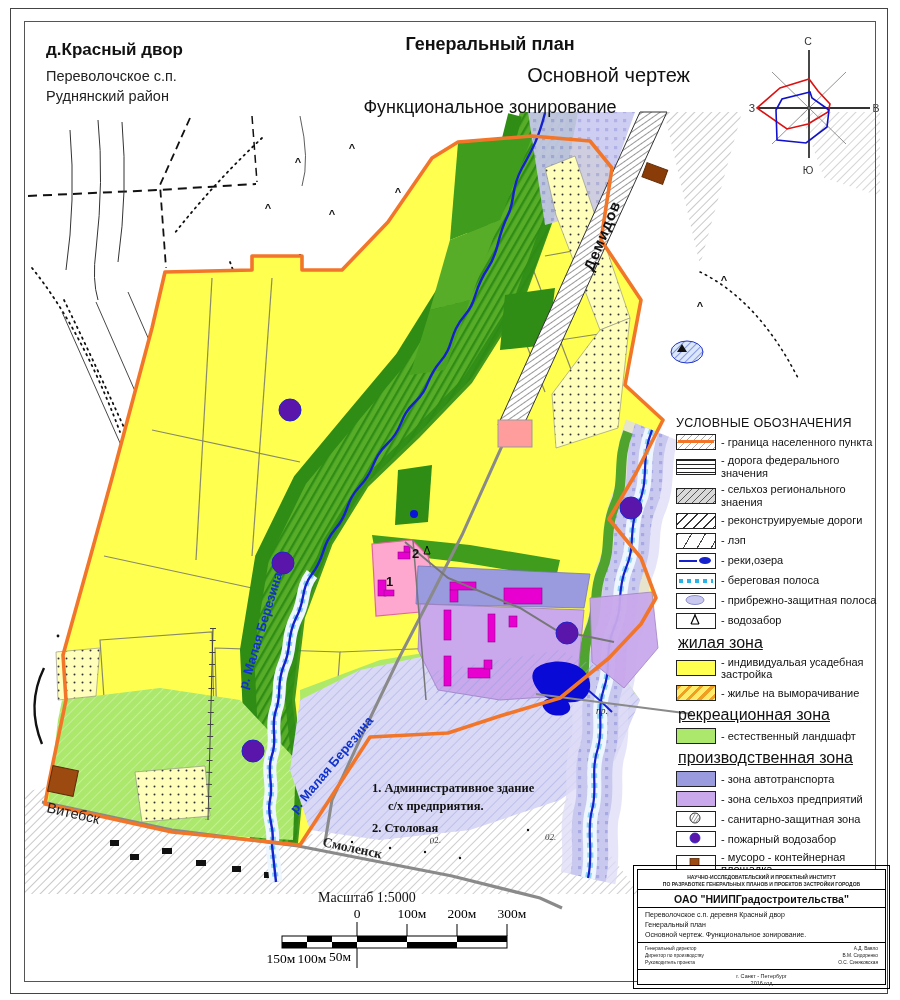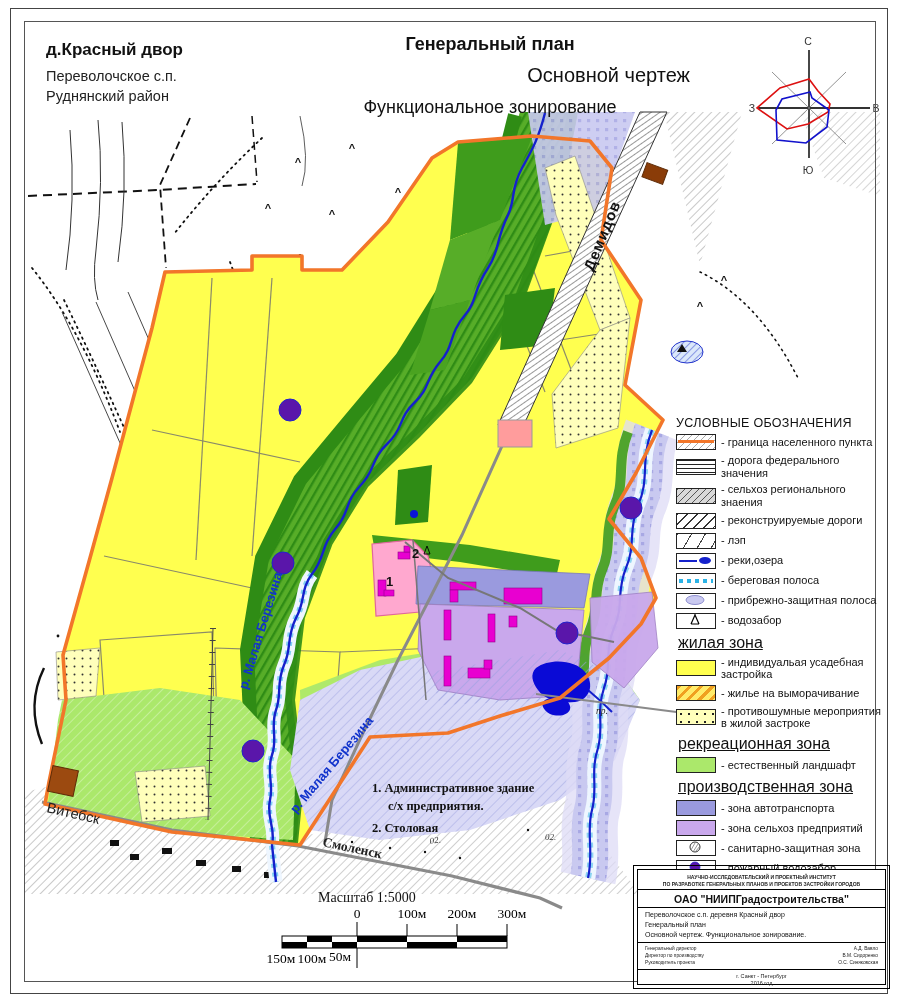--- a/index.html
+++ b/index.html
@@ -413,24 +413,20 @@
 
     <div class="lg-section">жилая зона</div>
     <div class="lg-row">
       <span class="sw sw-yellow"></span>
       <span class="lg-label">- индивидуальая усадебная застройка</span>
     </div>
     <div class="lg-row">
       <span class="sw sw-vym"></span>
       <span class="lg-label">- жилье на выморачивание</span>
     </div>
-    <div class="lg-row">
-      <span class="sw sw-noise"></span>
-      <span class="lg-label">- противошумные мероприятия в жилой застроке</span>
-    </div>
 
     <div class="lg-section">рекреационная зона</div>
     <div class="lg-row">
       <span class="sw sw-lgreen"></span>
       <span class="lg-label">- естественный ландшафт</span>
     </div>
 
     <div class="lg-section">производственная зона</div>
     <div class="lg-row">
       <span class="sw sw-trans"></span>

